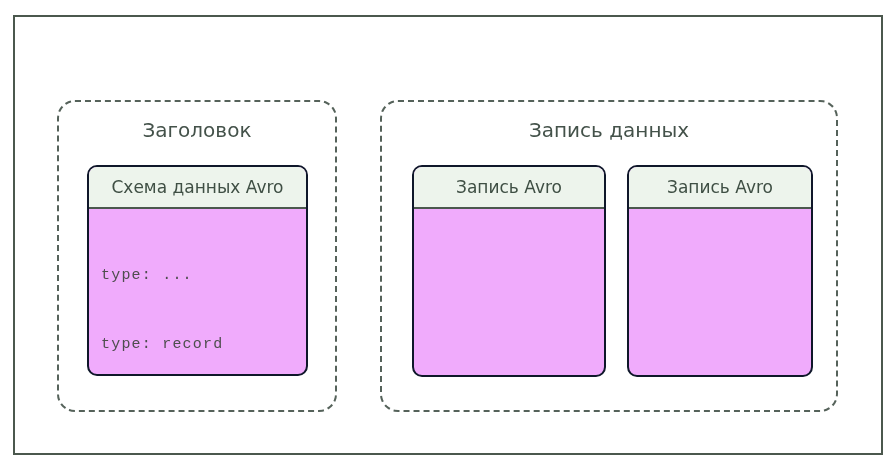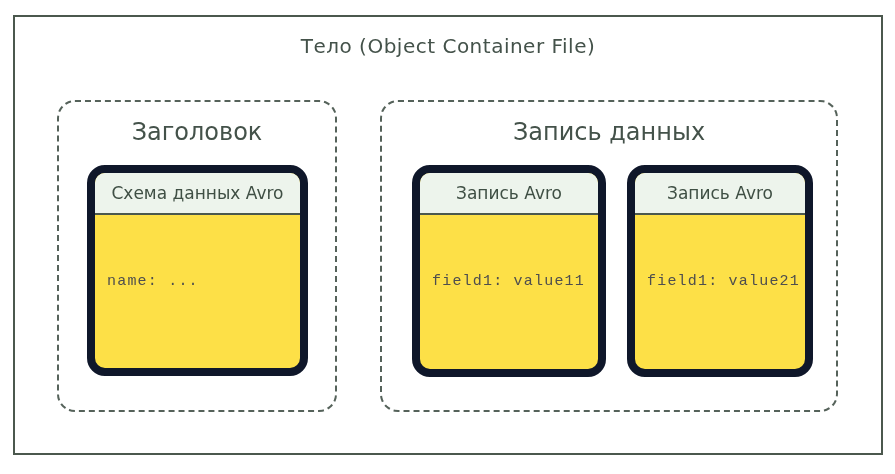--- a/index.html
+++ b/index.html
@@ -44,29 +44,29 @@
     left: 42px;
     width: 276px;
   }
   .dashed-box.data-section {
     left: 365px;
     width: 454px;
   }
   .section-title {
     margin-top: 16px;
     text-align: center;
-    font-size: 24px;
+    font-size: 20px;
     color: #44524a;
   }
   .record-box {
     position: absolute;
     top: 63px;
-    border: 8px solid #0f172a;
-    border-radius: 18px;
-    background: #fde047;
+    border: 2px solid #0f172a;
+    border-radius: 10px;
+    background: #f0abfc;
     overflow: hidden;
     box-sizing: border-box;
   }
   .schema-box {
     left: 28px;
     width: 221px;
     height: 211px;
   }
   .record-box-1 {
     left: 30px;
@@ -97,53 +97,51 @@
     color: #4e4e4e;
     white-space: pre;
   }
 </style>
 </head>
 <body>
 
 <div class="canvas">
   <div class="outer-box">
 
-    <div class="outer-title">Тело (Object Container File)</div>
 
     <div class="dashed-box header-section">
       <div class="section-title">Заголовок</div>
 
       <div class="record-box schema-box">
         <div class="record-header">Схема данных Avro</div>
         <div class="record-body">
-          <div>name: ...</div>
+          <div>type: ...</div>
+          <div>type: record</div>
           
           
           
           
         </div>
       </div>
     </div>
 
     <div class="dashed-box data-section">
       <div class="section-title">Запись данных</div>
 
       <div class="record-box record-box-1">
         <div class="record-header">Запись Avro</div>
         <div class="record-body">
-          <div>field1: value11</div>
           
           
         </div>
       </div>
 
       <div class="record-box record-box-2">
         <div class="record-header">Запись Avro</div>
         <div class="record-body">
-          <div>field1: value21</div>
           
           
         </div>
       </div>
     </div>
 
   </div>
 </div>
 
 </body></html>

